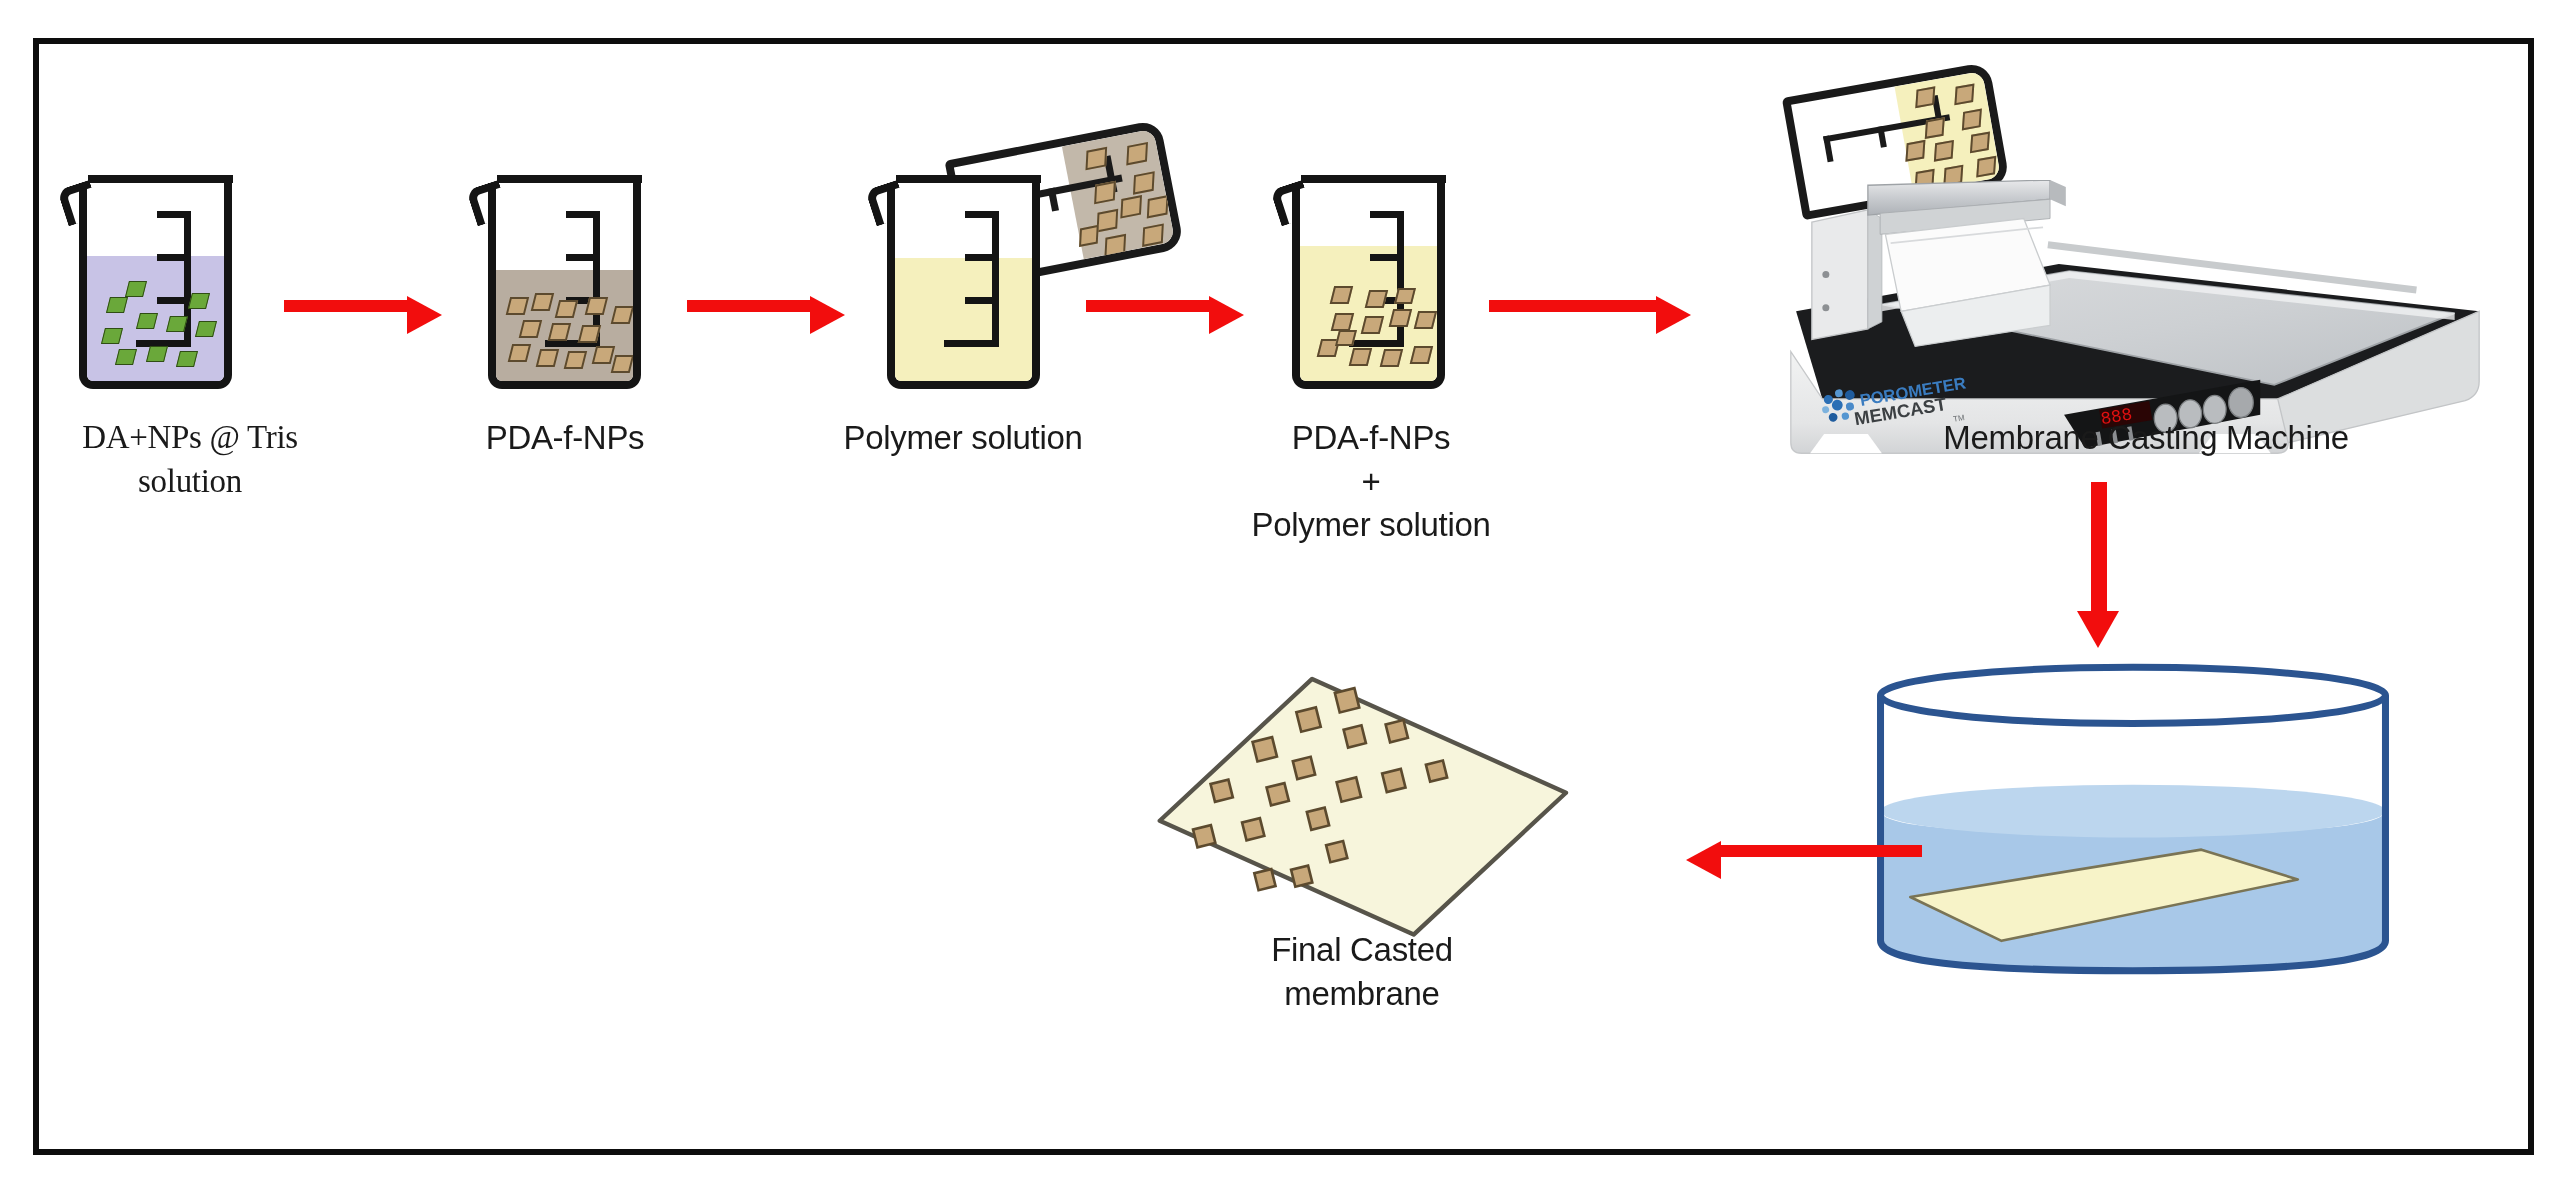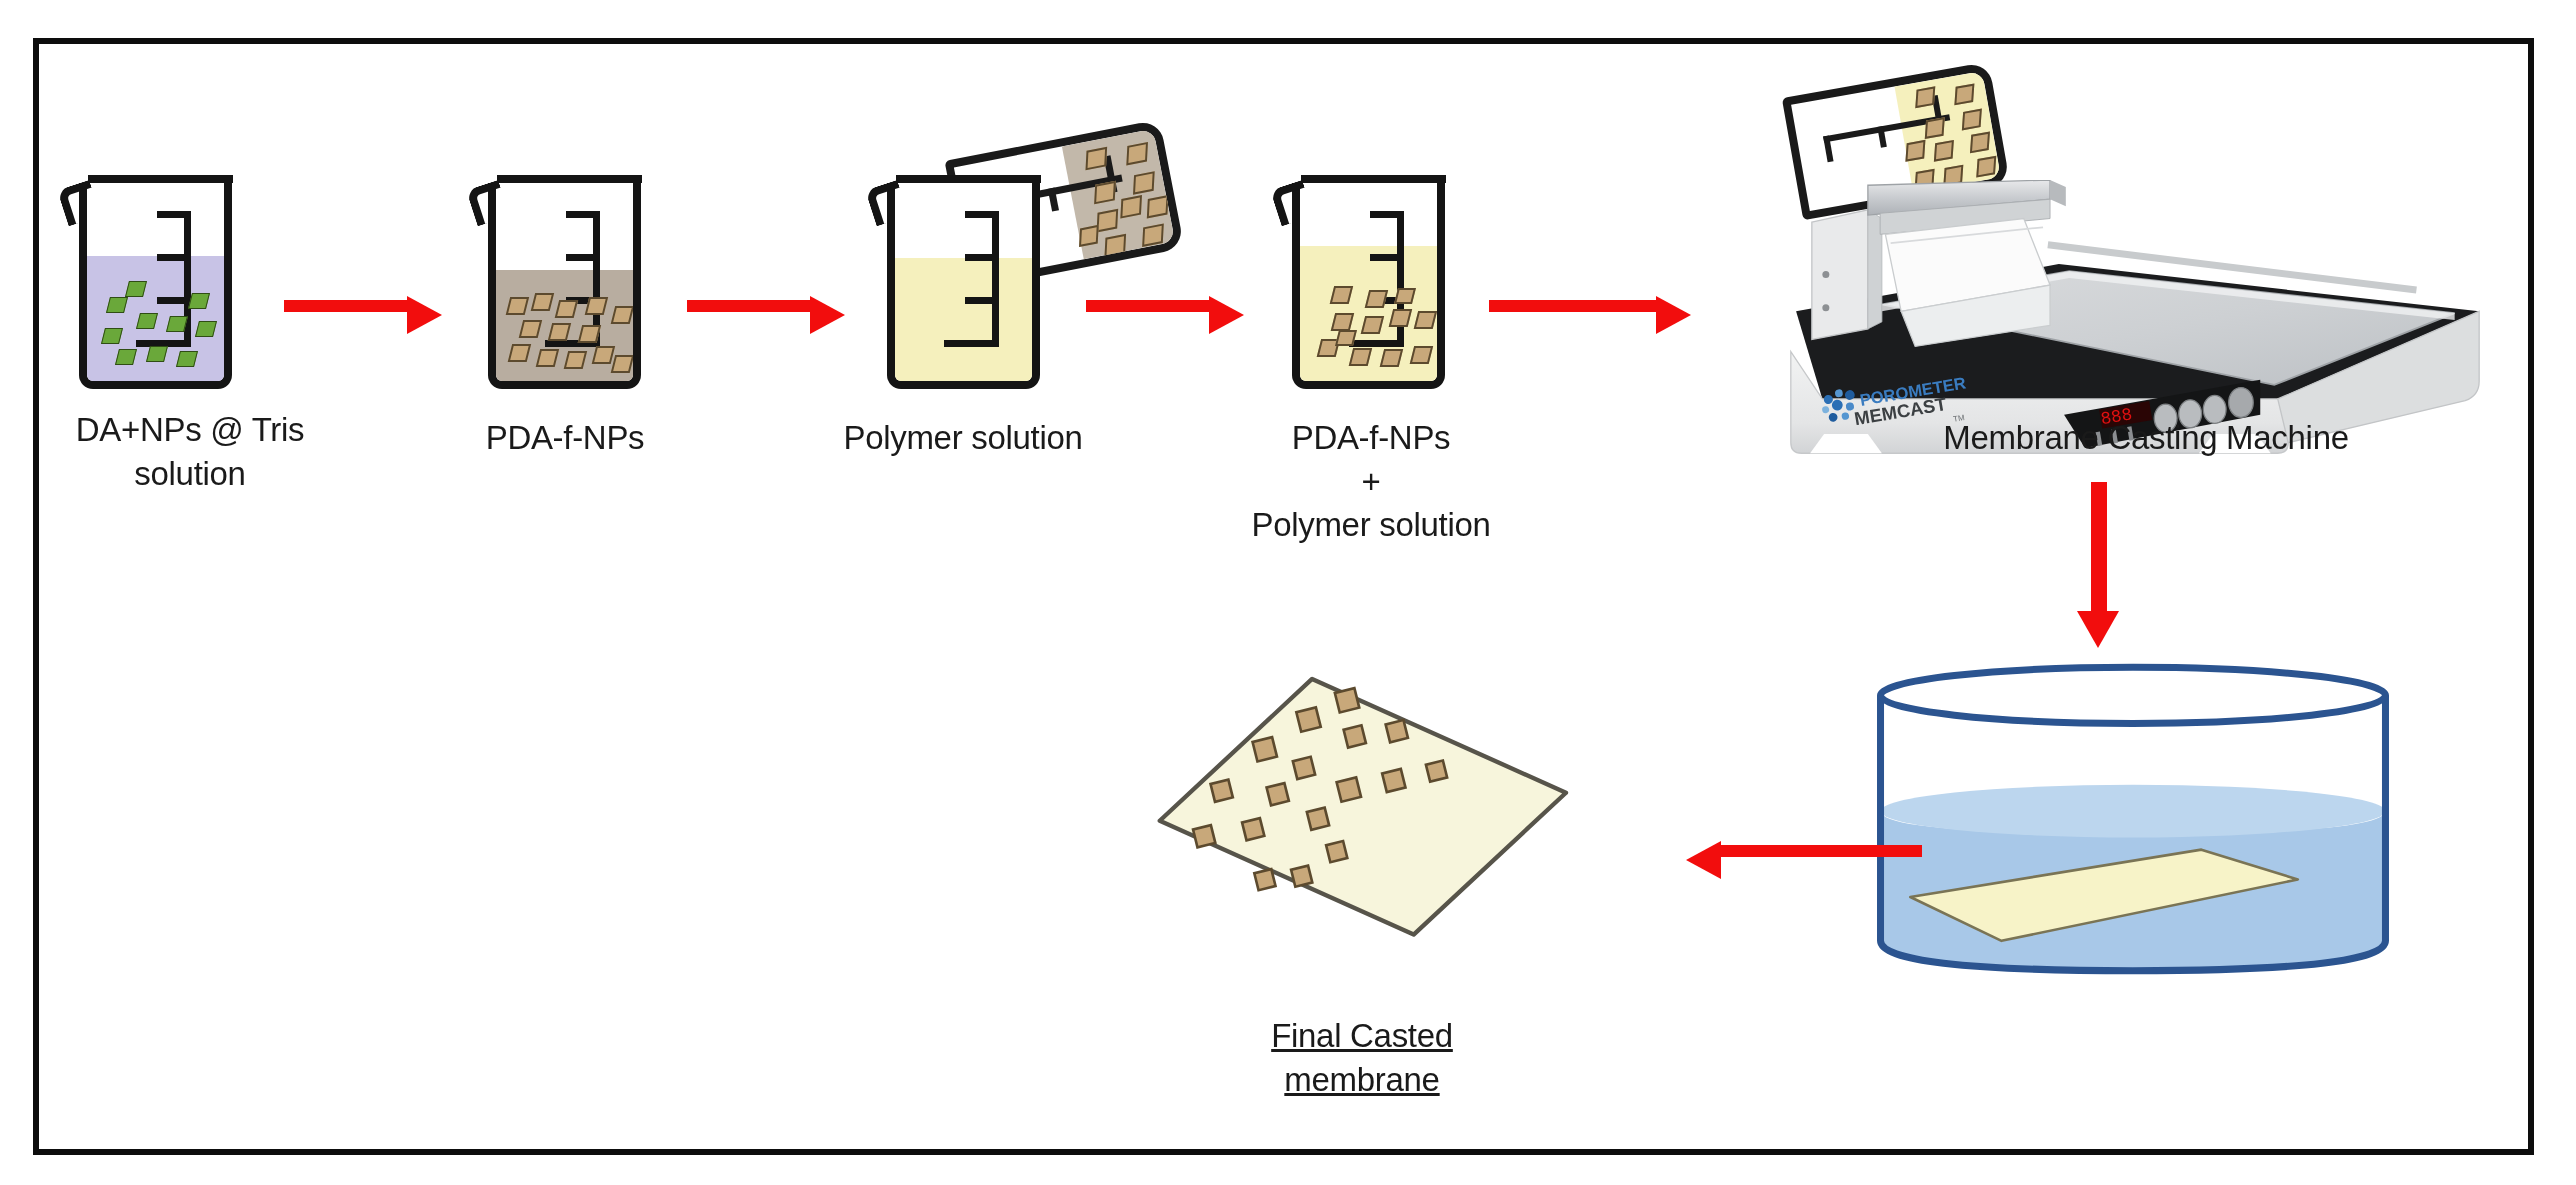--- a/index.html
+++ b/index.html
@@ -250,21 +250,21 @@
         <div class="np green" style="left:103px; top:110px; width:17.5px; height:16px;"></div>
         <div class="np green" style="left:110px; top:138px; width:17.5px; height:16px;"></div>
         <div class="np green" style="left:16px; top:145px; width:17.5px; height:16px;"></div>
         <div class="np green" style="left:30px; top:166px; width:17.5px; height:16px;"></div>
         <div class="np green" style="left:61px; top:163px; width:17.5px; height:16px;"></div>
         <div class="np green" style="left:91px; top:168px; width:17.5px; height:16px;"></div>
       </div>
       <div class="spout"></div>
       <div class="rim"></div>
     </div>
-    <div class="label" style="left:-33px; top:364px; width:368px;">DA+NPs @ Tris
+    <div class="label" style="left:-33px; top:372px; width:368px;font-family:Liberation Serif, serif;">DA+NPs @ Tris
 solution</div>
 
     <div class="arrow-r" style="left:245px; top:252px; width:158px;">
       <div class="shaft" style="left:0; width:124px;"></div>
       <div class="head" style="top:9.6px;"></div>
     </div>
 
     <div class="beaker" style="left:449px; top:139px; width:153px; height:206px;">
       <div class="body">
         <div class="liquid" style="height:56%; background:#b8ada0;"></div>
@@ -475,18 +475,18 @@
           <rect x="338" y="108" width="20" height="20" transform="rotate(-14 338 108)"></rect>
           <rect x="202" y="162" width="21" height="21" transform="rotate(-14 202 162)"></rect>
           <rect x="128" y="174" width="21" height="21" transform="rotate(-14 128 174)"></rect>
           <rect x="72" y="182" width="21" height="21" transform="rotate(-14 72 182)"></rect>
           <rect x="224" y="200" width="20" height="20" transform="rotate(-14 224 200)"></rect>
           <rect x="184" y="228" width="20" height="20" transform="rotate(-14 184 228)"></rect>
           <rect x="142" y="232" width="20" height="20" transform="rotate(-14 142 232)"></rect>
         </g>
       </svg>
     </div>
-    <div class="label" style="left:1130px; top:970px; width:386px;text-decoration:underline;">Final Casted
+    <div class="label" style="left:1130px; top:884px; width:386px;">Final Casted
 membrane</div>
 
   </div>
 </div>
 
 
 </body></html>

